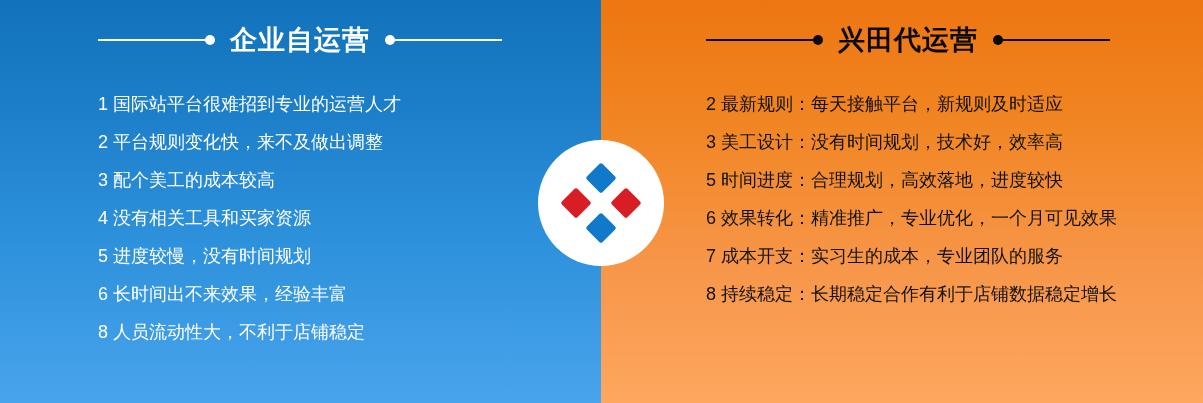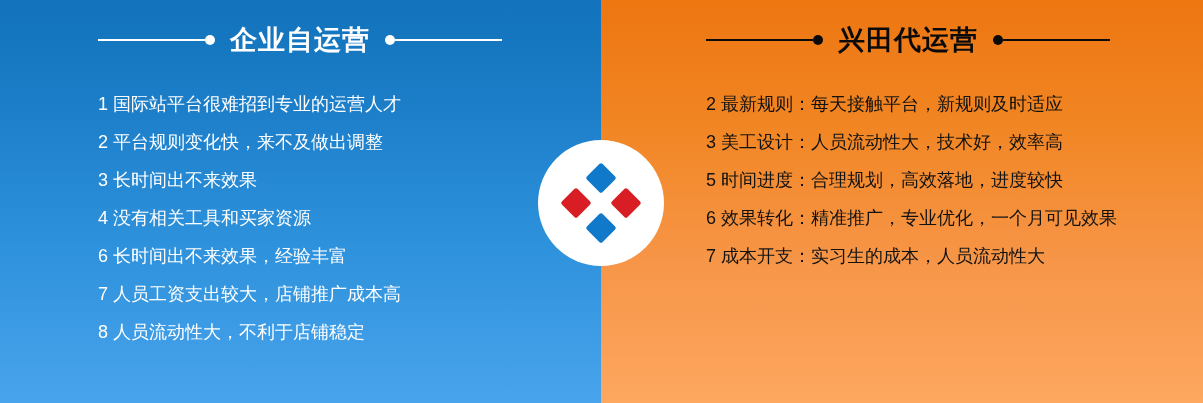--- a/index.html
+++ b/index.html
@@ -98,24 +98,24 @@
       <h2 class="col-title">企业自运营</h2>
       <span class="deco deco-right">
         <span class="dot"></span>
           <span class="rule"></span>
       </span>
     </div>
 
     <ul class="col-list">
       <li><span class="item-num">1</span><span>国际站平台很难招到专业的运营人才</span></li>
       <li><span class="item-num">2</span><span>平台规则变化快，来不及做出调整</span></li>
-      <li><span class="item-num">3</span><span>长时间出不来效果</span></li>
+      <li><span class="item-num">3</span><span>配个美工的成本较高</span></li>
       <li><span class="item-num">4</span><span>没有相关工具和买家资源</span></li>
+      <li><span class="item-num">5</span><span>进度较慢，没有时间规划</span></li>
       <li><span class="item-num">6</span><span>长时间出不来效果，经验丰富</span></li>
-      <li><span class="item-num">7</span><span>人员工资支出较大，店铺推广成本高</span></li>
       <li><span class="item-num">8</span><span>人员流动性大，不利于店铺稳定</span></li>
     </ul>
 
   </section>
 
   <section class="panel" id="right-panel">
 
     <div class="col-header">
       <span class="deco deco-left">
         <span class="rule"></span>
@@ -123,24 +123,25 @@
       </span>
       <h2 class="col-title">兴田代运营</h2>
       <span class="deco deco-right">
         <span class="dot"></span>
           <span class="rule"></span>
       </span>
     </div>
 
     <ul class="col-list">
       <li><span class="item-num">2</span><span>最新规则：每天接触平台，新规则及时适应</span></li>
-      <li><span class="item-num">3</span><span>美工设计：人员流动性大，技术好，效率高</span></li>
+      <li><span class="item-num">3</span><span>美工设计：没有时间规划，技术好，效率高</span></li>
       <li><span class="item-num">5</span><span>时间进度：合理规划，高效落地，进度较快</span></li>
       <li><span class="item-num">6</span><span>效果转化：精准推广，专业优化，一个月可见效果</span></li>
-      <li><span class="item-num">7</span><span>成本开支：实习生的成本，人员流动性大</span></li>
+      <li><span class="item-num">7</span><span>成本开支：实习生的成本，专业团队的服务</span></li>
+      <li><span class="item-num">8</span><span>持续稳定：长期稳定合作有利于店铺数据稳定增长</span></li>
     </ul>
 
   </section>
 
   <div id="center-logo">
     <svg viewBox="0 0 126 126" xmlns="http://www.w3.org/2000/svg">
       <g>
         <rect x="52" y="27" width="22" height="22" rx="2" transform="rotate(45 63 38)" fill="#1079c9"></rect>
       </g>
       <g>

